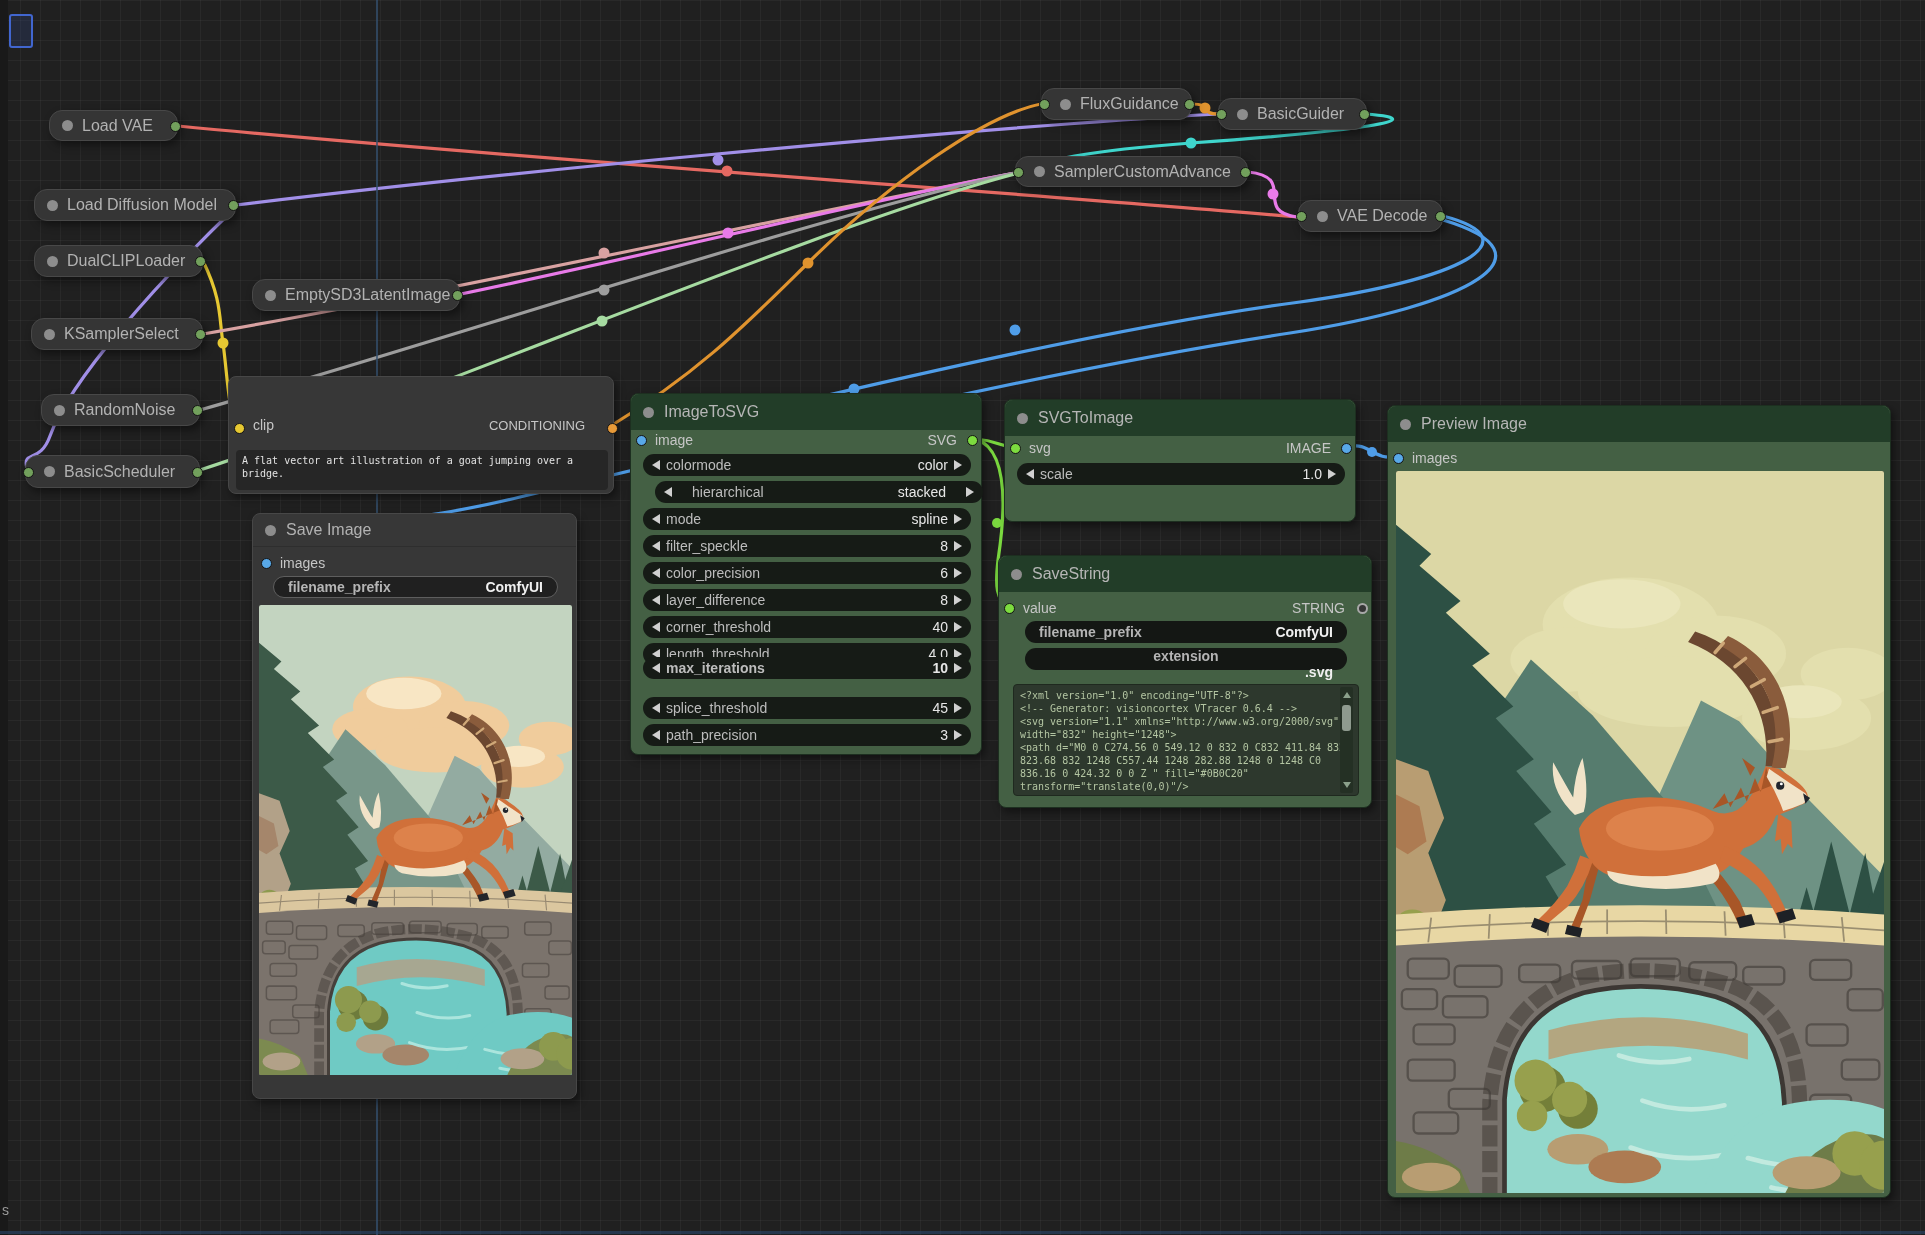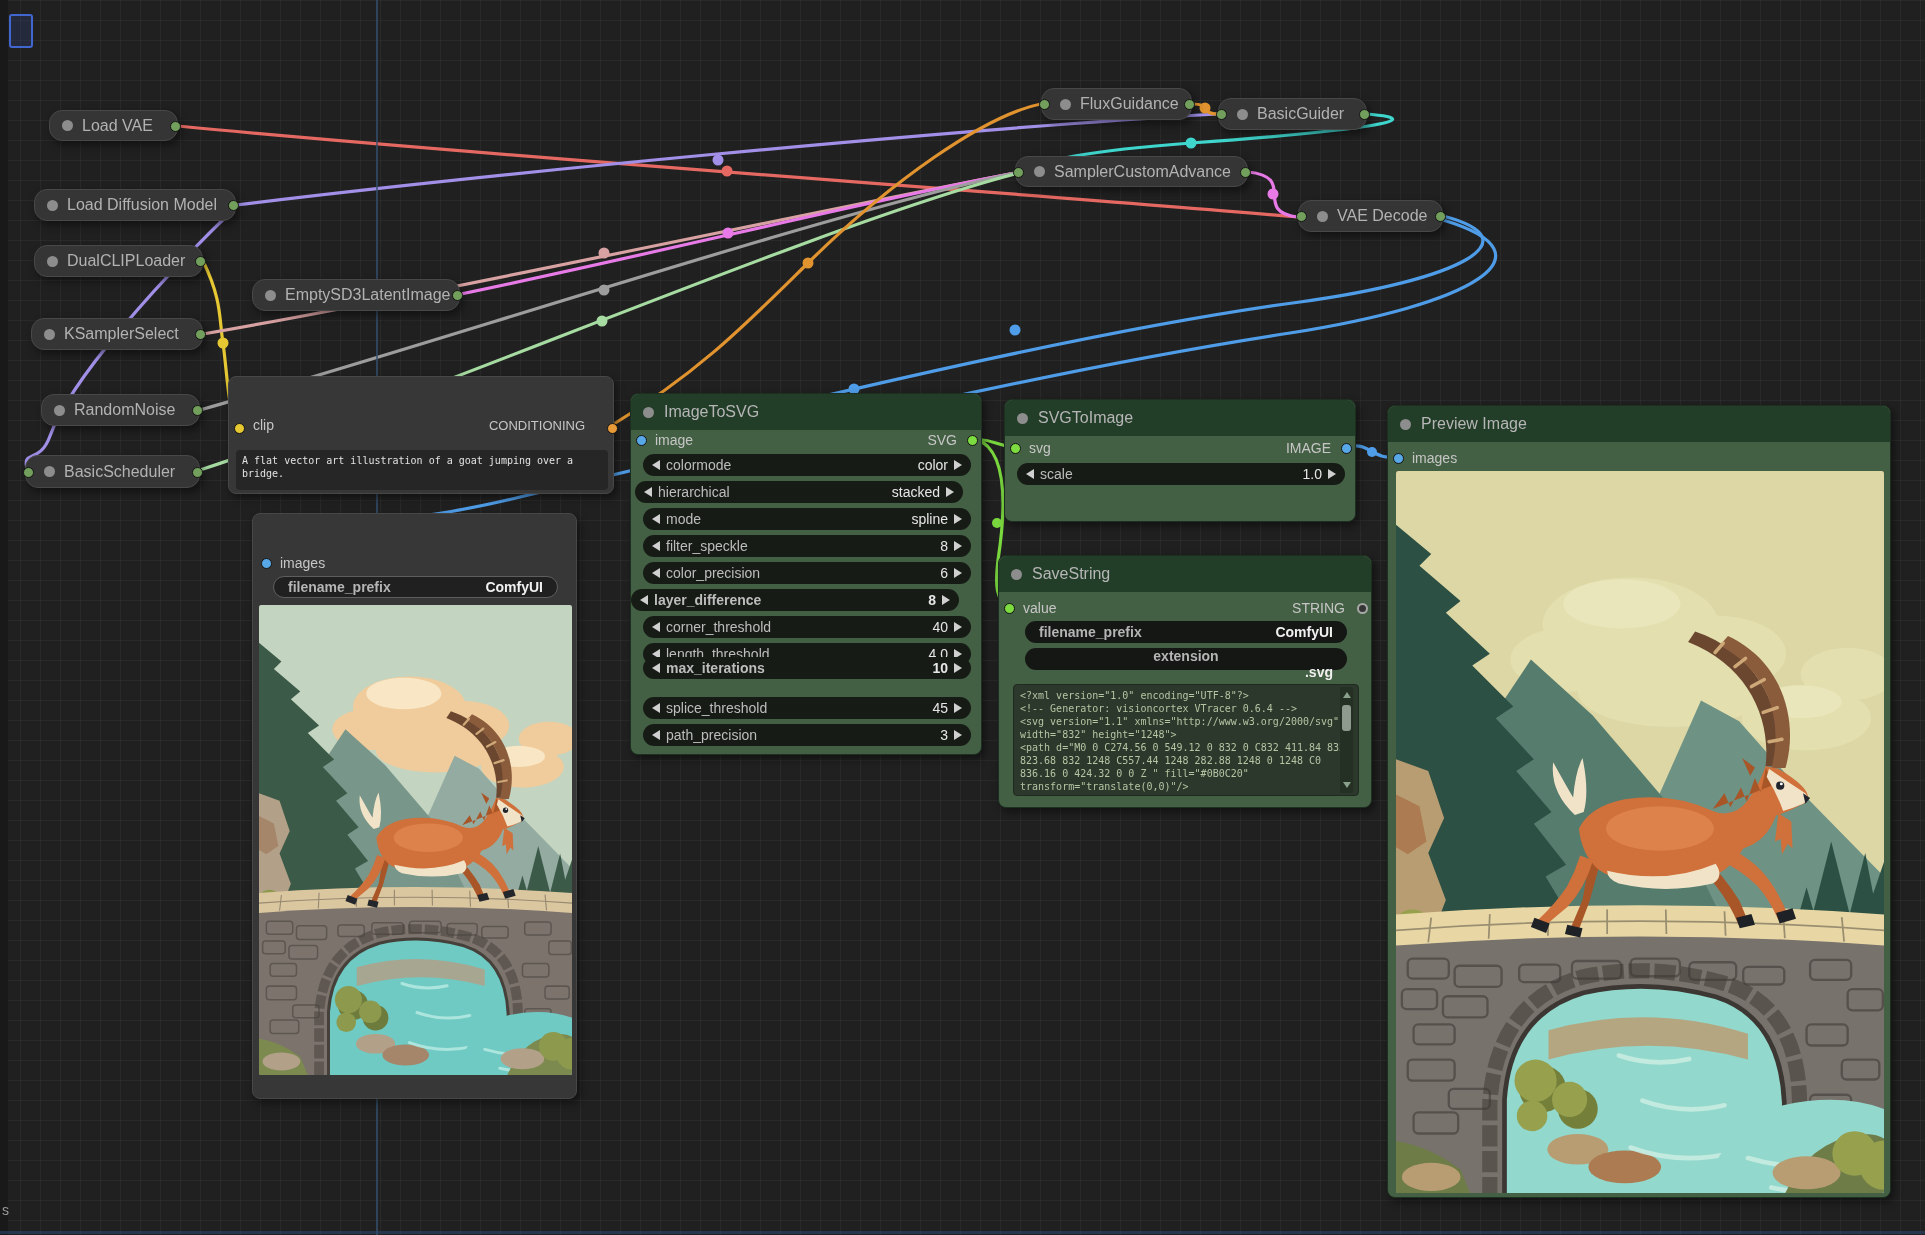--- a/index.html
+++ b/index.html
@@ -355,21 +355,21 @@
   <span class="rowlabel" style="left:24px;top:38px;">image</span>
   <span class="rowlabel right" style="right:24px;top:38px;">SVG</span>
   <span class="port p-bgreen" style="right:3px;top:41px;"></span>
 
   <div class="widget" style="left:12px;top:60px;width:328px;">
     <span class="arr-l"></span>
     <span class="wname">colormode</span>
     <span class="wval">color</span>
     <span class="arr-r"></span>
   </div>
-  <div class="widget" style="left:4px;top:87px;width:328px;">
+  <div class="widget" style="left:24px;top:87px;width:328px;gap:14px;">
     <span class="arr-l"></span>
     <span class="wname">hierarchical</span>
     <span class="wval">stacked</span>
     <span class="arr-r"></span>
   </div>
   <div class="widget" style="left:12px;top:114px;width:328px;">
     <span class="arr-l"></span>
     <span class="wname">mode</span>
     <span class="wval">spline</span>
     <span class="arr-r"></span>
@@ -379,21 +379,21 @@
     <span class="wname">filter_speckle</span>
     <span class="wval">8</span>
     <span class="arr-r"></span>
   </div>
   <div class="widget" style="left:12px;top:168px;width:328px;">
     <span class="arr-l"></span>
     <span class="wname">color_precision</span>
     <span class="wval">6</span>
     <span class="arr-r"></span>
   </div>
-  <div class="widget" style="left:0;top:195px;width:328px;font-weight:bold;">
+  <div class="widget" style="left:12px;top:195px;width:328px;">
     <span class="arr-l"></span>
     <span class="wname">layer_difference</span>
     <span class="wval">8</span>
     <span class="arr-r"></span>
   </div>
   <div class="widget" style="left:12px;top:222px;width:328px;">
     <span class="arr-l"></span>
     <span class="wname">corner_threshold</span>
     <span class="wval">40</span>
     <span class="arr-r"></span>
@@ -467,20 +467,24 @@
 836.16 0 424.32 0 0 Z " fill="#0B0C20"
 transform="translate(0,0)"/&gt;</div>
   <div class="scrollbar" style="right:18px;top:131px;height:106px;">
     <span class="sb-up"></span>
     <span class="sb-thumb"></span>
     <span class="sb-dn"></span>
   </div>
 </div>
 
 <div class="node gray-node" style="left:252px;top:513px;width:325px;height:586px;">
+  <div class="ntitle">
+    <span class="tdot"></span>
+    <span>Save Image</span>
+  </div>
   <span class="port p-blue" style="left:8px;top:44px;"></span>
   <span class="rowlabel" style="left:27px;top:41px;">images</span>
   <div class="field gfield" style="left:20px;top:62px;width:285px;">
     <span class="wname">filename_prefix</span>
     <span class="wval">ComfyUI</span>
   </div>
   <div class="imgbox scene-a" style="left:6px;top:91px;width:313px;height:470px;">
     <svg viewBox="0 0 832 1248" preserveAspectRatio="xMidYMid slice">
         <use href="#goat-scene"></use>
       </svg>

